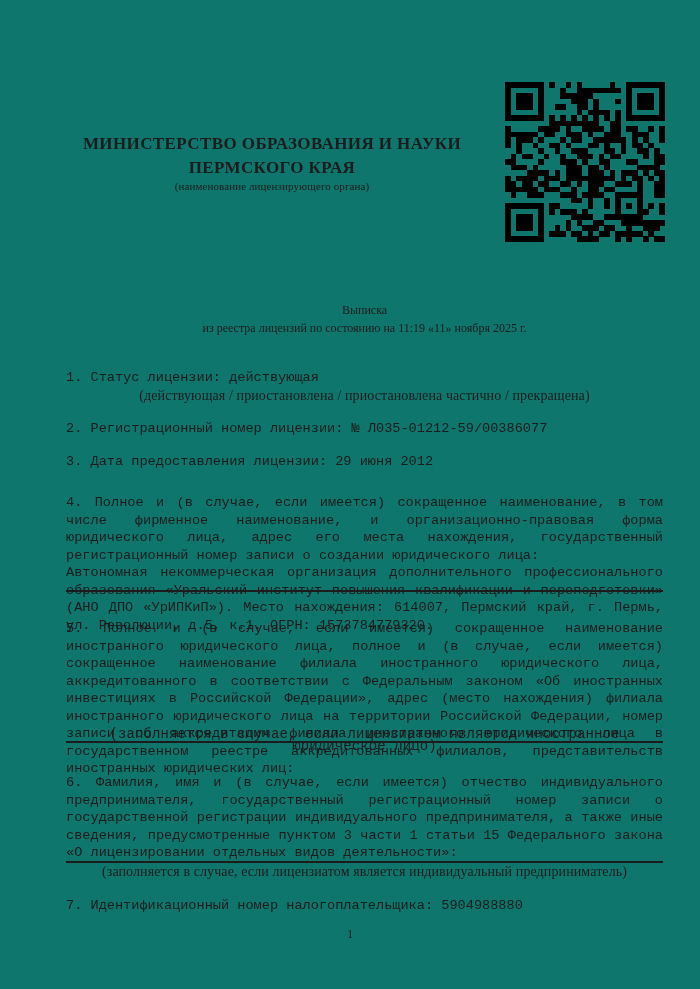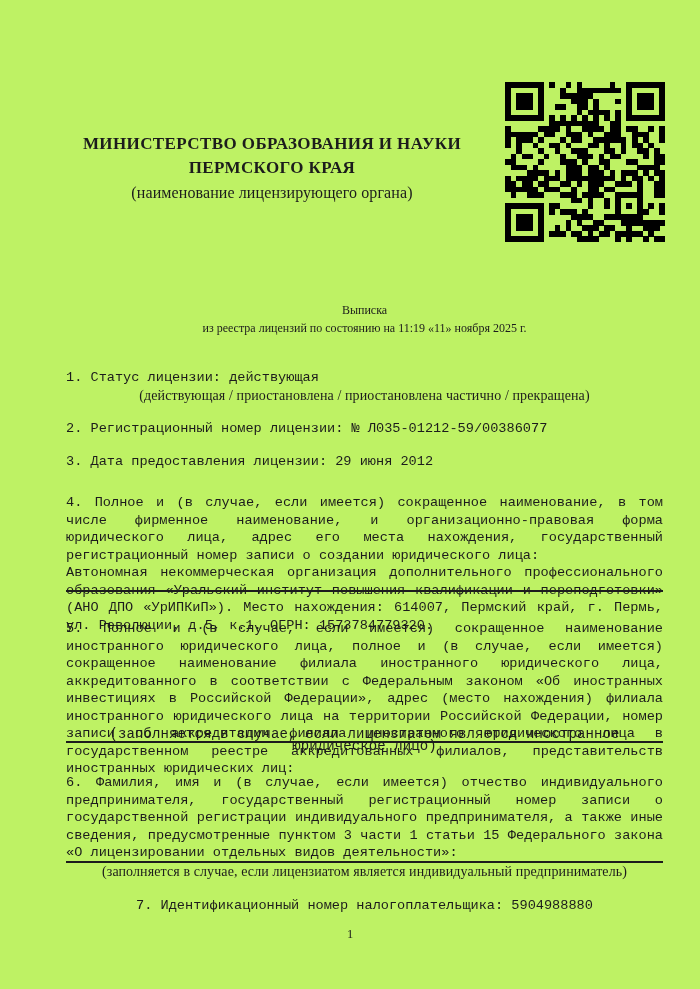--- a/index.html
+++ b/index.html
@@ -1,41 +1,41 @@
 <!DOCTYPE html>
 <html><head>
 <meta charset="utf-8">
 <style>
   html, body { margin: 0; padding: 0; background: #ffffff; }
   .page {
     position: relative;
     width: 700px;
     height: 989px;
-    background: #bef264;
+    background: #0f766e;
     overflow: hidden;
     font-family: "Liberation Serif", "DejaVu Serif", serif;
     color: #1c1c1c;
   }
   .abs { position: absolute; }
   .col { left: 66px; width: 597px; }
 
   .header-block {
     top: 132px; left: 60px; width: 424px;
     text-align: center;
   }
   .org-line {
     font-weight: bold;
     font-size: 17px;
     line-height: 24px;
     letter-spacing: 0.4px;
   }
   .org-caption {
-    font-size: 16px;
+    font-size: 11px;
     line-height: 12px;
-    margin-top: 7px;
+    margin-top: 0;
     letter-spacing: 0.1px;
   }
 
   .qr {
     top: 82px; left: 503px;
     width: 164px; height: 160px;
   }
 
   .title-block {
     top: 302px;
@@ -69,21 +69,21 @@
   .item3        { top: 453px; }
   .item4        { top: 494px; }
   .item4-rule   { top: 590px; }
   .item4-cap    { top: 595px; }
   .item5        { top: 620px; }
   .item5-rule   { top: 741px; }
   .item5-cap    { top: 728px; font-family: Liberation Mono, monospace; }
   .item6        { top: 774px; }
   .item6-rule   { top: 861px; }
   .item6-cap    { top: 866px; }
-  .item7        { top: 897px; text-align: center; }
+  .item7        { top: 897px; }
 
   .page-number {
     top: 927px; left: 0; width: 700px;
     text-align: center;
     font-size: 12.5px;
     line-height: 15px;
   }
 </style>
 </head>
 <body>

